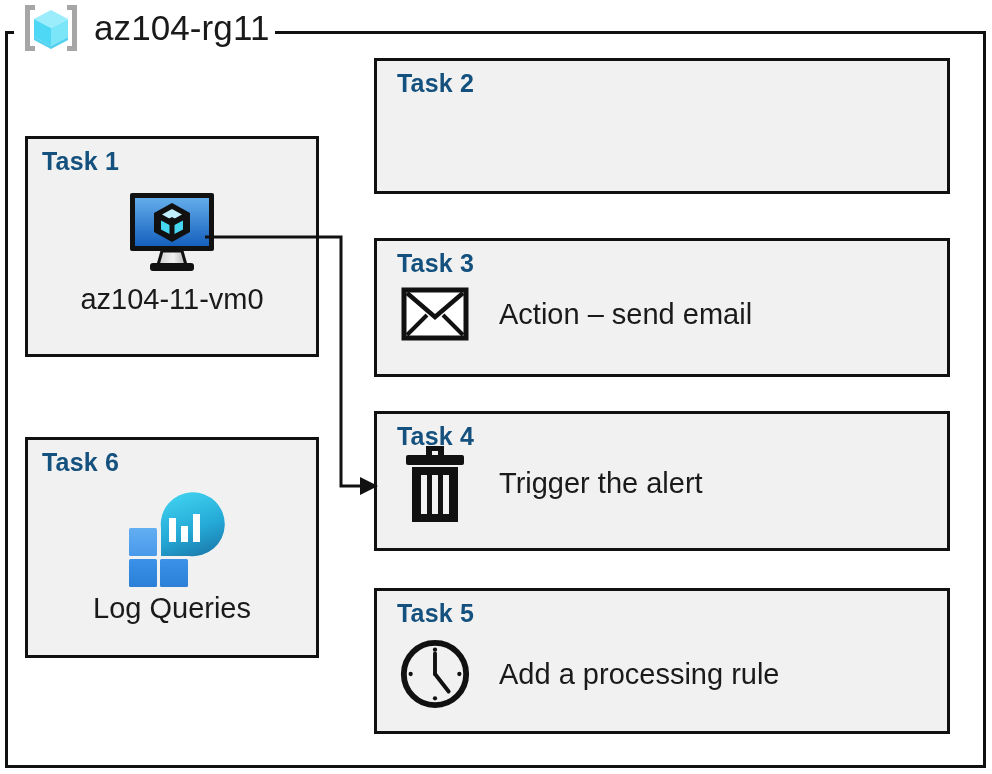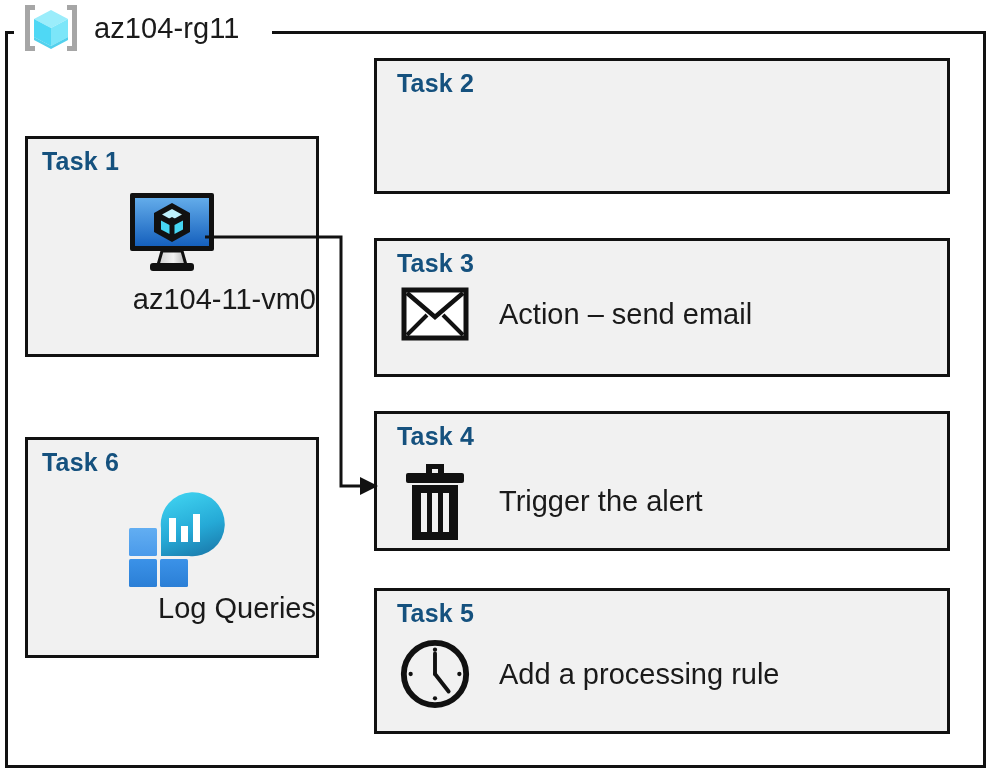--- a/index.html
+++ b/index.html
@@ -55,21 +55,21 @@
     background: #ffffff;
     padding: 0 6px;
     z-index: 6;
   }
   #rg-header .rg-icon {
     width: 62px;
     height: 52px;
     display: block;
   }
   #rg-header .rg-name {
-    font-size: 29px;
+    font-size: 35px;
     color: #1a1a1a;
     letter-spacing: 0.1px;
     white-space: nowrap;
   }
 
   
   .task-card {
     position: absolute;
     box-sizing: border-box;
     background: #f1f1f1;
@@ -95,21 +95,21 @@
     position: absolute;
     left: 0;
     right: 0;
     display: flex;
     justify-content: center;
   }
   .card-left .left-caption {
     position: absolute;
     left: 0;
     right: 0;
-    text-align: right;
+    text-align: center;
   }
 
   
   .card-right .task-title { left: 20px; top: 8px; }
   .card-right .row {
     position: absolute;
     left: 20px;
     right: 10px;
     display: flex;
     align-items: center;
@@ -132,21 +132,21 @@
   #card-task6 .left-icon-wrap { top: 48px; }
   #card-task6 .left-caption   { top: 152px; }
 
   #card-task2 { left: 374px; top: 58px;  width: 576px; height: 136px; }
   #card-task2 .row { top: 44px; }
 
   #card-task3 { left: 374px; top: 238px; width: 576px; height: 139px; }
   #card-task3 .row { top: 44px; }
 
   #card-task4 { left: 374px; top: 411px; width: 576px; height: 140px; padding-left: 8px; }
-  #card-task4 .row { top: 46px; text-align: right; }
+  #card-task4 .row { top: 28px; text-align: right; }
 
   #card-task5 { left: 374px; top: 588px; width: 576px; height: 146px; }
   #card-task5 .row { top: 44px; }
 
   
   #connector {
     position: absolute;
     left: 0;
     top: 0;
     width: 992px;

